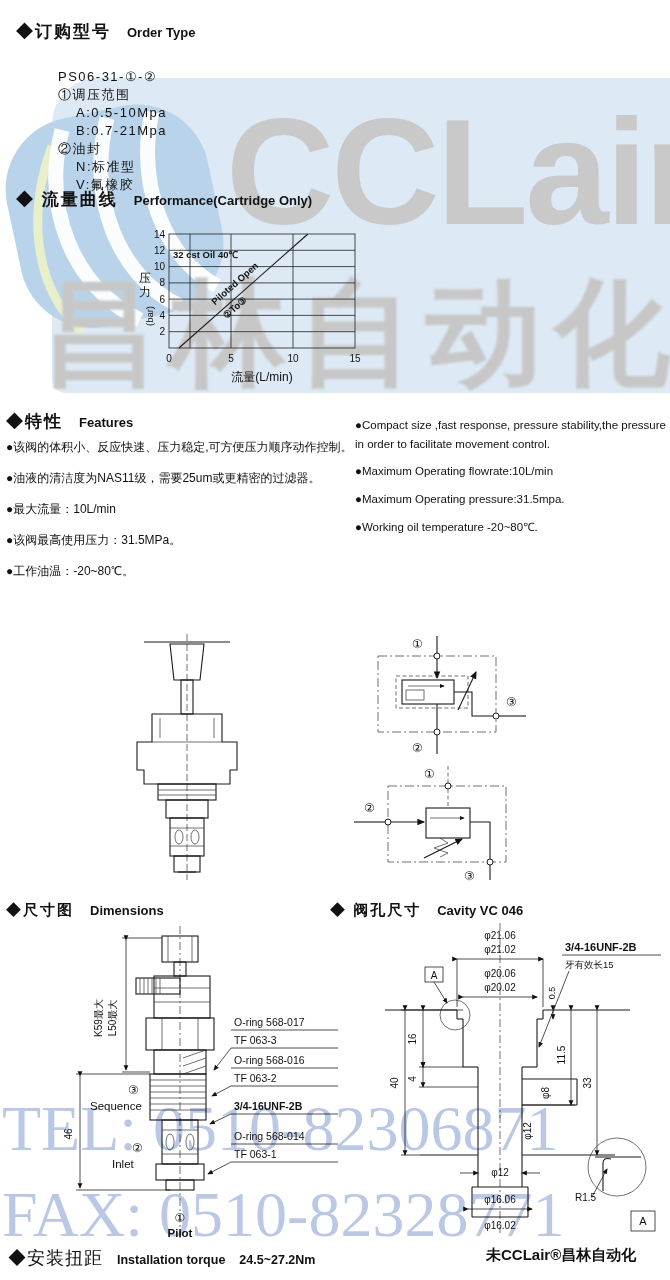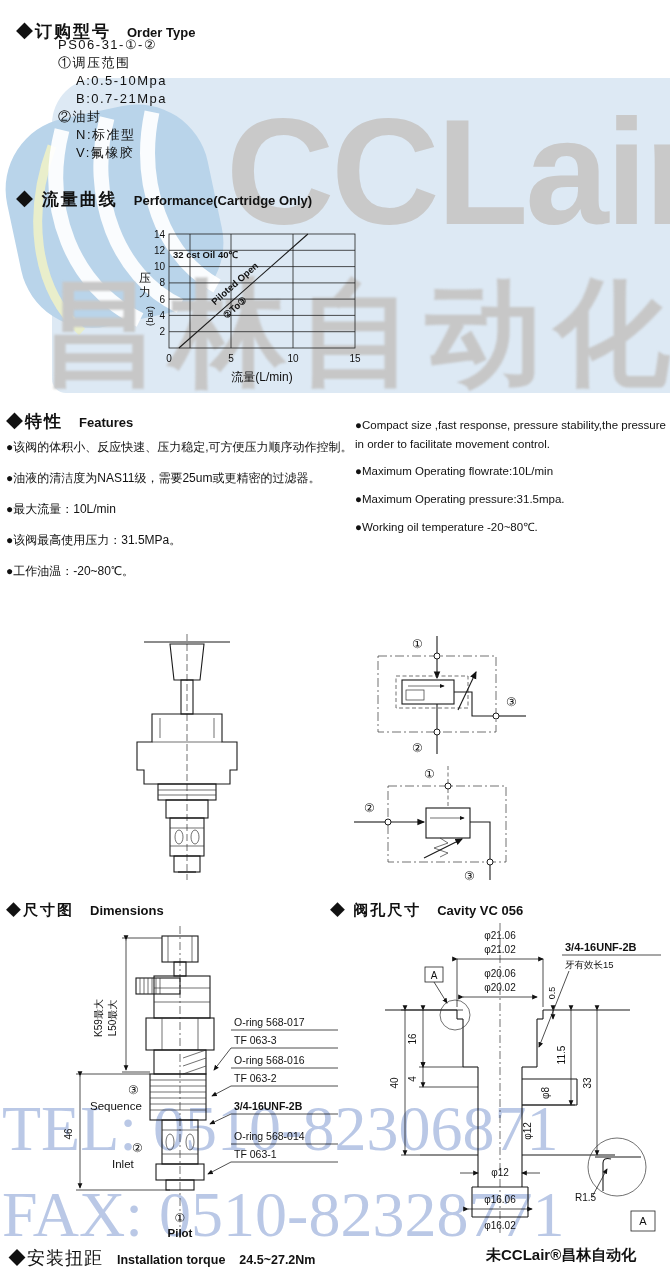--- a/index.html
+++ b/index.html
@@ -15,21 +15,21 @@
   .wm-cn{position:absolute;left:42px;top:256px;z-index:1;font-weight:bold;font-size:116px;
          letter-spacing:12px;color:#c7c7c7;white-space:nowrap;filter:blur(1px);}
   .wm-tel{position:absolute;left:2px;top:1092px;z-index:3;font-family:Liberation Serif, serif;
           font-size:64px;color:#aebfe2;white-space:nowrap;mix-blend-mode:multiply;opacity:.85;}
   .wm-fax{top:1178px;}
   
   .heading{display:flex;align-items:baseline;gap:16px;white-space:nowrap;}
   .h-cn{font-weight:bold;font-size:17px;letter-spacing:2px;}
   .h-en{font-weight:bold;font-size:13px;margin-top:17px;}
   
-  .order-block{font-size:13px;line-height:18px;letter-spacing:1.5px;}
+  .order-block{font-size:13px;line-height:18px;letter-spacing:1.5px;margin-top:32px;}
   .ind1{padding-left:18px;}
   
   .feat{display:flex;margin-bottom:4px;}
   .feat-cn{width:348px;font-size:12px;line-height:2.25;}
   .feat-en{width:314px;font-size:11.5px;line-height:1.62;}
   .feat-en .feat{margin-bottom:9px;}
   
   .footer-line{display:flex;align-items:baseline;gap:14px;white-space:nowrap;}
   .f-cn{font-weight:normal;font-size:18px;letter-spacing:1px;}
   .f-en{font-weight:bold;font-size:12.5px;}
@@ -210,21 +210,21 @@
       <text x="124" y="248" font-size="12">③</text>
     </g>
   </svg>
 
   <div class="ct heading" style="left:6px;top:886px;">
     <span class="h-cn" style="font-size:15px;">◆尺寸图</span>
     <span class="h-en">Dimensions</span>
   </div>
   <div class="ct heading" style="left:330px;top:886px;">
     <span class="h-cn" style="font-size:15px;">◆ 阀孔尺寸</span>
-    <span class="h-en">Cavity VC 056</span>
+    <span class="h-en">Cavity VC 046</span>
   </div>
 
   <svg class="ct" style="left:28px;top:922px;" width="315" height="330" viewBox="0 0 315 330">
     <defs>
       <marker id="ar2" markerWidth="8" markerHeight="8" refX="6" refY="4" orient="auto">
         <path d="M0,1 L7,4 L0,7 Z" fill="#111"></path>
       </marker>
     </defs>
     <line class="thin" x1="152" y1="4" x2="152" y2="318" stroke-dasharray="8 3 2 3"></line>
 

